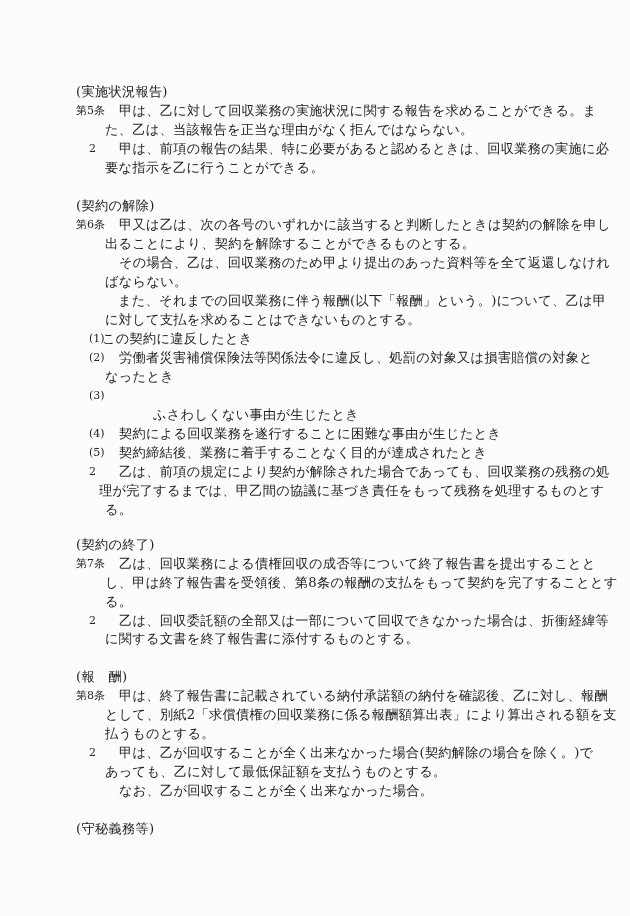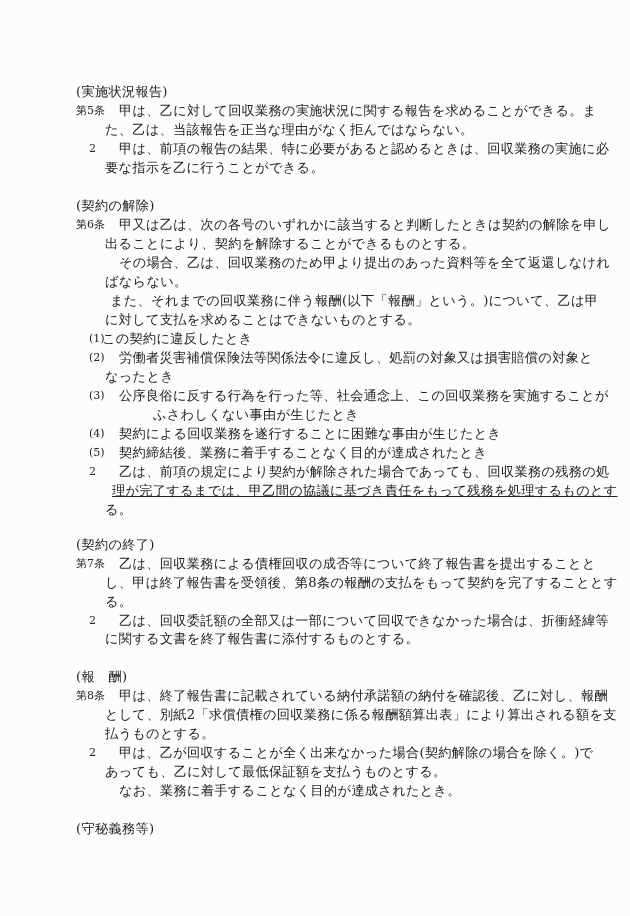--- a/index.html
+++ b/index.html
@@ -50,59 +50,58 @@
   <div class="num" style="left:89px; top:139px;">2</div>
   <div class="line" style="left:119px; top:139px;">甲は、前項の報告の結果、特に必要があると認めるときは、回収業務の実施に必</div>
   <div class="line" style="left:105px; top:158px;text-align:right;">要な指示を乙に行うことができる。</div>
 
   <div class="line" style="left:76px; top:196px;">(契約の解除)</div>
   <div class="num" style="left:76px; top:215px;">第6条</div>
   <div class="line" style="left:119px; top:215px;">甲又は乙は、次の各号のいずれかに該当すると判断したときは契約の解除を申し</div>
   <div class="line" style="left:105px; top:234px;">出ることにより、契約を解除することができるものとする。</div>
   <div class="line" style="left:119px; top:253px;">その場合、乙は、回収業務のため甲より提出のあった資料等を全て返還しなけれ</div>
   <div class="line" style="left:105px; top:272px;">ばならない。</div>
-  <div class="line" style="left:110px; top:291px;text-align:center;">また、それまでの回収業務に伴う報酬(以下「報酬」という。)について、乙は甲</div>
+  <div class="line" style="left:118px; top:291px;text-align:center;">また、それまでの回収業務に伴う報酬(以下「報酬」という。)について、乙は甲</div>
   <div class="line" style="left:105px; top:310px;">に対して支払を求めることはできないものとする。</div>
 
   <div class="num" style="left:89px; top:329px;">(1)</div>
   <div class="line" style="left:102px; top:329px;">この契約に違反したとき</div>
 
   <div class="num" style="left:89px; top:348px;">(2)</div>
   <div class="line" style="left:119px; top:348px;">労働者災害補償保険法等関係法令に違反し、処罰の対象又は損害賠償の対象と</div>
   <div class="line" style="left:105px; top:367px;">なったとき</div>
 
   <div class="num" style="left:89px; top:386px;">(3)</div>
-  <div class="line" style="left:119px; top:386px;">公序良俗に反する行為を行った等、社会通念上、この回収業務を実施することが</div>
   <div class="line" style="left:105px; top:405px;margin-left:48px;">ふさわしくない事由が生じたとき</div>
 
   <div class="num" style="left:89px; top:424px;">(4)</div>
   <div class="line" style="left:119px; top:424px;">契約による回収業務を遂行することに困難な事由が生じたとき</div>
 
   <div class="num" style="left:89px; top:443px;">(5)</div>
   <div class="line" style="left:119px; top:443px;">契約締結後、業務に着手することなく目的が達成されたとき</div>
 
   <div class="num" style="left:89px; top:462px;">2</div>
   <div class="line" style="left:119px; top:462px;">乙は、前項の規定により契約が解除された場合であっても、回収業務の残務の処</div>
-  <div class="line" style="left:112px; top:481px;text-decoration:underline;">理が完了するまでは、甲乙間の協議に基づき責任をもって残務を処理するものとす</div>
+  <div class="line" style="left:99px; top:481px;">理が完了するまでは、甲乙間の協議に基づき責任をもって残務を処理するものとす</div>
   <div class="line" style="left:105px; top:500px;">る。</div>
 
   <div class="line" style="left:76px; top:535px;">(契約の終了)</div>
   <div class="num" style="left:76px; top:554px;">第7条</div>
   <div class="line" style="left:119px; top:554px;">乙は、回収業務による債権回収の成否等について終了報告書を提出することと</div>
   <div class="line" style="left:105px; top:573px;">し、甲は終了報告書を受領後、第8条の報酬の支払をもって契約を完了することとす</div>
   <div class="line" style="left:105px; top:592px;">る。</div>
   <div class="num" style="left:89px; top:611px;">2</div>
   <div class="line" style="left:119px; top:611px;">乙は、回収委託額の全部又は一部について回収できなかった場合は、折衝経緯等</div>
   <div class="line" style="left:105px; top:629px;">に関する文書を終了報告書に添付するものとする。</div>
 
   <div class="line" style="left:76px; top:667px;">(報　酬)</div>
   <div class="num" style="left:76px; top:686px;">第8条</div>
   <div class="line" style="left:119px; top:686px;">甲は、終了報告書に記載されている納付承諾額の納付を確認後、乙に対し、報酬</div>
   <div class="line" style="left:105px; top:705px;">として、別紙2「求償債権の回収業務に係る報酬額算出表」により算出される額を支</div>
   <div class="line" style="left:105px; top:724px;">払うものとする。</div>
   <div class="num" style="left:89px; top:743px;">2</div>
   <div class="line" style="left:119px; top:743px;text-align:center;">甲は、乙が回収することが全く出来なかった場合(契約解除の場合を除く。)で</div>
   <div class="line" style="left:105px; top:762px;">あっても、乙に対して最低保証額を支払うものとする。</div>
-  <div class="line" style="left:119px; top:781px;">なお、業務に着手することなく目的が達成されたとき。</div>
+  <div class="line" style="left:119px; top:781px;">なお、乙が回収することが全く出来なかった場合。</div>
 
   <div class="line" style="left:76px; top:819px;">(守秘義務等)</div>
 
 </div>
 
 </body></html>

